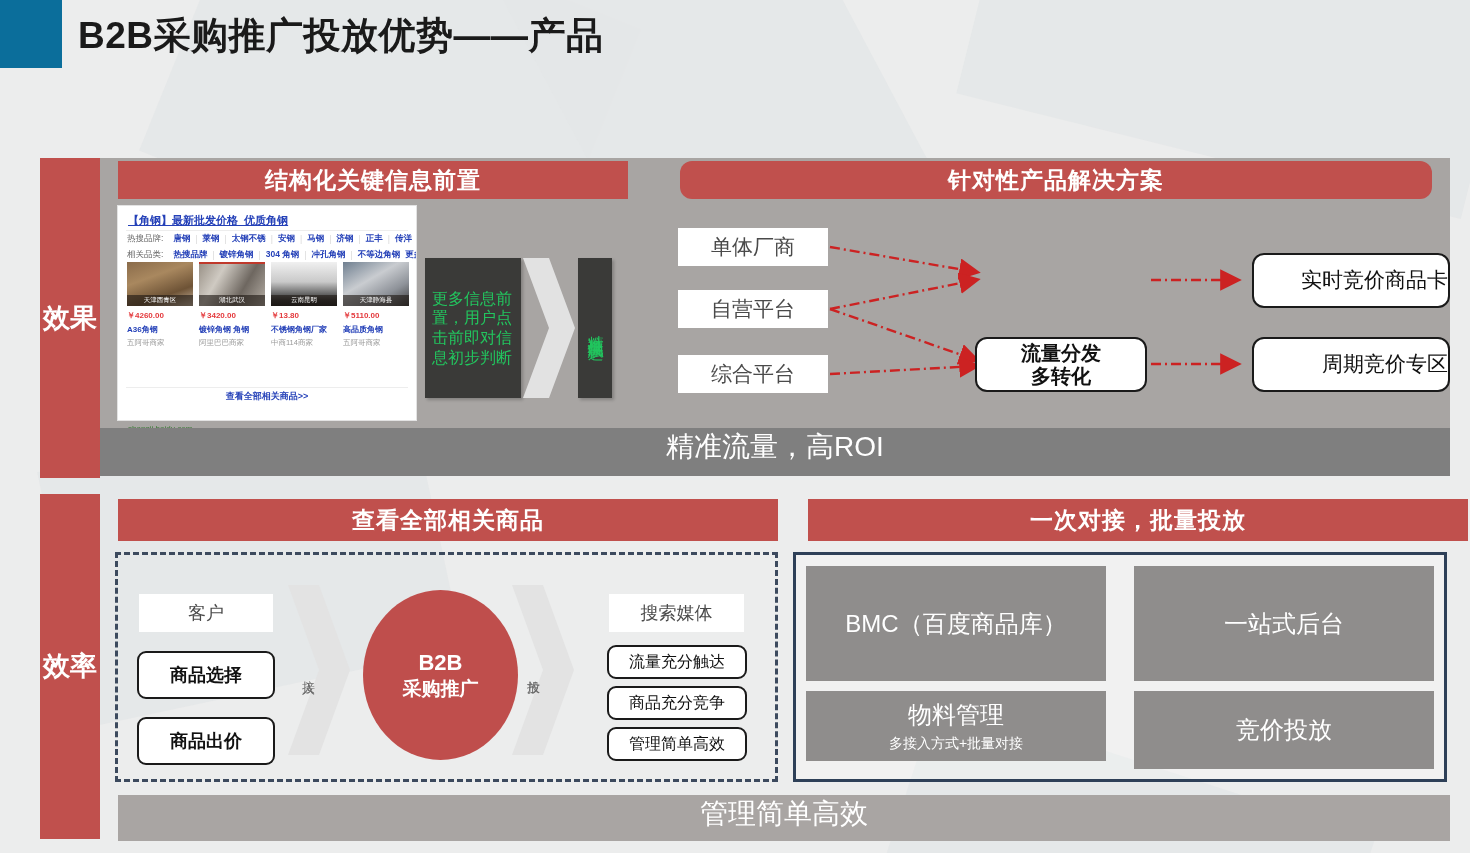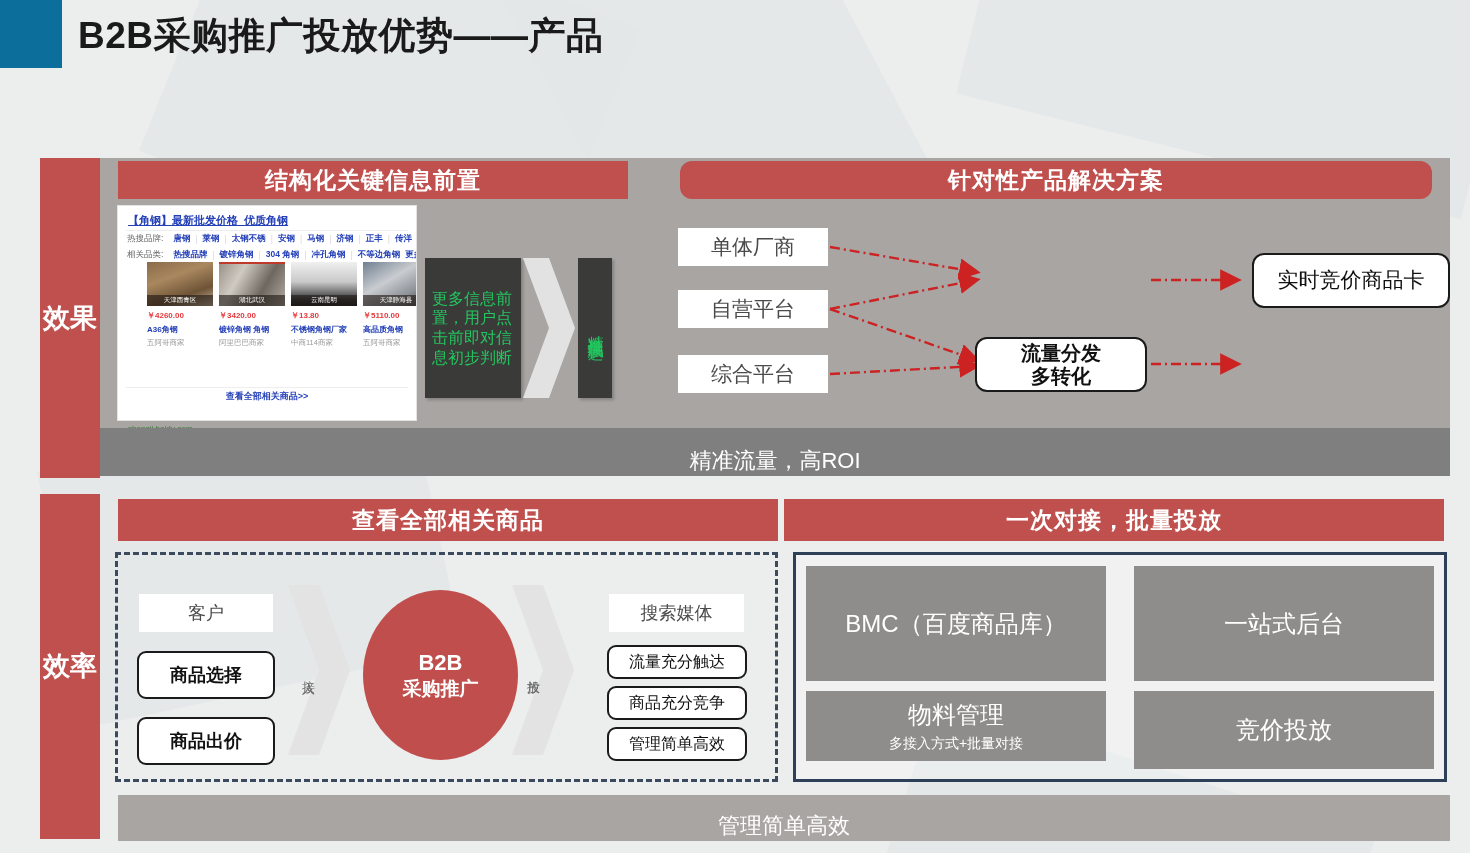--- a/index.html
+++ b/index.html
@@ -49,21 +49,21 @@
   }
   .panel-bg { position:absolute; background:#a8a5a3; }
   .bar-head {
     position:absolute; background:#c0504d; color:#fff;
     font-size:23px; font-weight:bold;
     display:flex; align-items:center; justify-content:center;
     letter-spacing:1px;
   }
   .footer-bar {
     position:absolute; background:#7f7f7f; color:#fff;
-    font-size:22px; display:flex; align-items:flex-end; justify-content:center;
+    font-size:28px; display:flex; align-items:flex-start; justify-content:center;
   }
   .footer-bar.light { background:#a9a5a3; }
 
   
   .serp {
     position:absolute; background:#fff; border:1px solid #e3e3e3;
     overflow:hidden;
   }
   .serp-title {
     position:absolute; left:10px; top:7px;
@@ -73,21 +73,21 @@
   .serp-sep { position:absolute; left:8px; right:8px; height:1px; background:#ededed; }
   .serp-row {
     position:absolute; left:9px; right:9px; height:14px;
     font-size:8.5px; white-space:nowrap; color:#222;
     display:flex; align-items:center; gap:0;
   }
   .serp-row .lbl { color:#666; margin-right:5px; }
   .serp-row .lk { color:#2440b8; font-weight:bold; padding:0 5px; }
   .serp-row .dv { color:#d8d8d8; }
   .serp-row .more { color:#2440b8; margin-left:auto; font-weight:bold;}
-  .serp-cards { position:absolute; left:9px; top:56px; display:flex; gap:6px;margin-left:20px; }
+  .serp-cards { position:absolute; left:9px; top:56px; display:flex; gap:6px; }
   .pcard { width:66px; }
   .pimg { width:66px; height:44px; position:relative; overflow:hidden; }
   .pimg .cap {
     position:absolute; left:0; right:0; bottom:0; height:11px;
     background:rgba(30,25,20,.62); color:#fff; font-size:6.5px;
     display:flex; align-items:center; justify-content:center;
   }
   .i1 { background:linear-gradient(160deg,#8a6b4a 0%,#a9885f 35%,#6e5336 70%,#cdbba4 100%); }
   .i2 { background:linear-gradient(120deg,#9a9288 0%,#cfcac2 30%,#6e6760 65%,#b5aea5 100%); border-top:2px solid #c0392b;}
   .i3 { background:linear-gradient(180deg,#f0f0f0 0%,#c9c9c9 45%,#2e2e2e 88%,#1a1a1a 100%); }
@@ -119,21 +119,21 @@
   .wbox {
     position:absolute; background:#fff;
     display:flex; align-items:center; justify-content:center;
     text-align:center;
   }
   .wbox.plain { color:#4a4a4a; font-size:21px; }
   .wbox.rounded {
     border:2.5px solid #1a1a1a; border-radius:12px;
     color:#111; font-size:20px; font-weight:bold; line-height:1.15;
   }
-  .wbox.rounded.norm { font-weight:normal; font-size:21px; }
+  .wbox.rounded.norm { font-weight:normal; font-size:21px;justify-content:flex-end; }
 
   
   .dashed {
     position:absolute; border:3px dashed #3c4a5e; background:transparent;
   }
   .circle-b2b {
     position:absolute; border-radius:50%;
     background:#bf4e4c; color:#fff;
     display:flex; flex-direction:column; align-items:center; justify-content:center;
     font-weight:bold; line-height:1.25;
@@ -317,33 +317,36 @@
         <polygon points="0,0 9,4.5 0,9" fill="#cc2222"></polygon>
       </marker>
     </defs>
     <path d="M4,27 L90,27" stroke="#cc2222" stroke-width="2.4" fill="none" stroke-dasharray="10,4,2,4" marker-end="url(#ah2)"></path>
     <path d="M4,111 L90,111" stroke="#cc2222" stroke-width="2.4" fill="none" stroke-dasharray="10,4,2,4" marker-end="url(#ah2)"></path>
   </svg>
 
   <div class="wbox rounded norm" style="left:1252px; top:253px; width:198px; height:55px;">
     <span>实时竞价商品卡</span>
   </div>
+  <div class="wbox rounded norm" style="left:1252px; top:337px; width:198px; height:55px;">
+    <span>周期竞价专区</span>
+  </div>
 
   <div class="footer-bar" style="left:100px; top:428px; width:1350px; height:48px;">
     <span>精准流量，高ROI</span>
   </div>
 
   <div class="side-label" style="left:40px; top:494px; width:60px; height:345px;">
     <span>效率</span>
   </div>
 
   <div class="bar-head" style="left:118px; top:499px; width:660px; height:42px;">
     <span>查看全部相关商品</span>
   </div>
-  <div class="bar-head" style="left:784px; top:499px; width:660px; height:42px;">
+  <div class="bar-head" style="left:808px; top:499px; width:660px; height:42px;">
     <span>一次对接，批量投放</span>
   </div>
 
   <div class="dashed" style="left:115px; top:552px; width:663px; height:230px;"></div>
 
   <svg style="position:absolute; left:288px; top:585px;" width="62" height="170">
     <polygon points="0,0 31,85 0,170 31,170 62,85 31,0" fill="#e3e3e3"></polygon>
   </svg>
 
   <svg style="position:absolute; left:512px; top:585px;" width="62" height="170">

